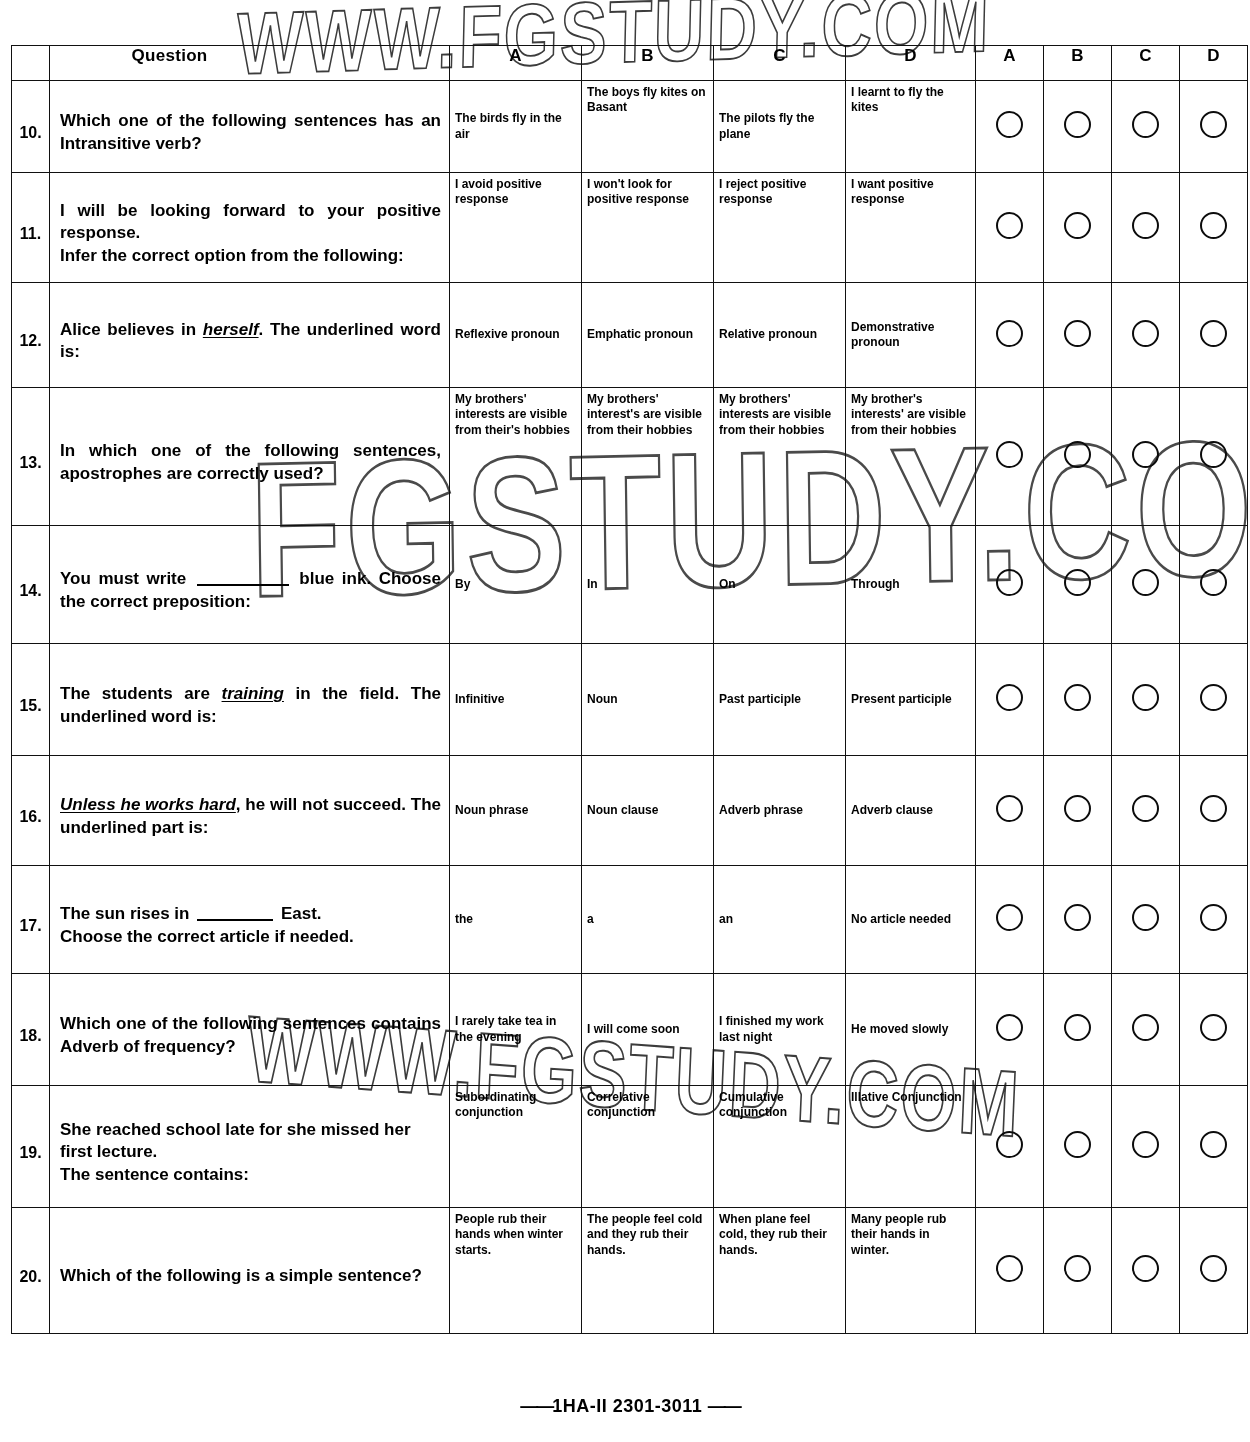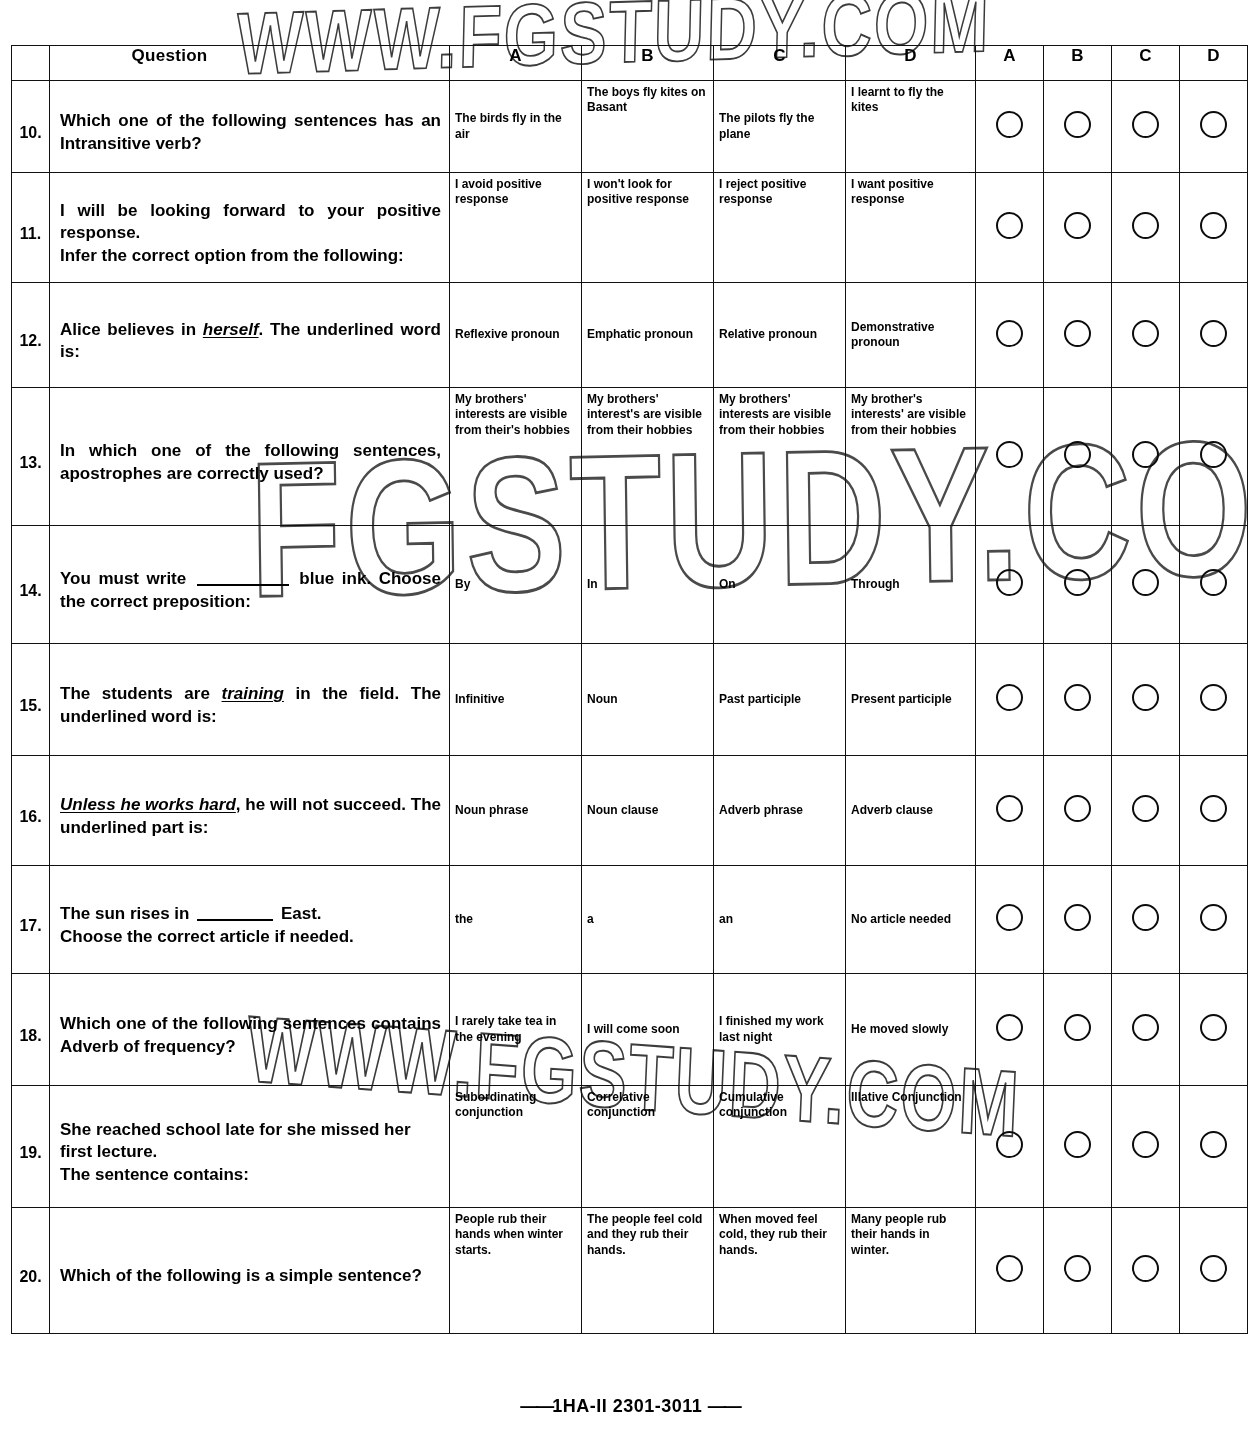--- a/index.html
+++ b/index.html
@@ -336,21 +336,21 @@
       <td class="bub"><span class="bubble"></span></td>
       <td class="bub"><span class="bubble"></span></td>
       <td class="bub"><span class="bubble"></span></td>
     </tr>
 
     <tr class="r20">
       <td class="num">20.</td>
       <td class="qcell"><span>Which of the following is a </span><b>simple sentence</b><span>?</span></td>
       <td class="opt">People rub their hands when winter starts.</td>
       <td class="opt">The people feel cold and they rub their hands.</td>
-      <td class="opt">When moved feel cold, they rub their hands.</td>
+      <td class="opt">When plane feel cold, they rub their hands.</td>
       <td class="opt">Many people rub their hands in winter.</td>
       <td class="bub"><span class="bubble"></span></td>
       <td class="bub"><span class="bubble"></span></td>
       <td class="bub"><span class="bubble"></span></td>
       <td class="bub"><span class="bubble"></span></td>
     </tr>
 
   </tbody>
 </table>
 </div>

